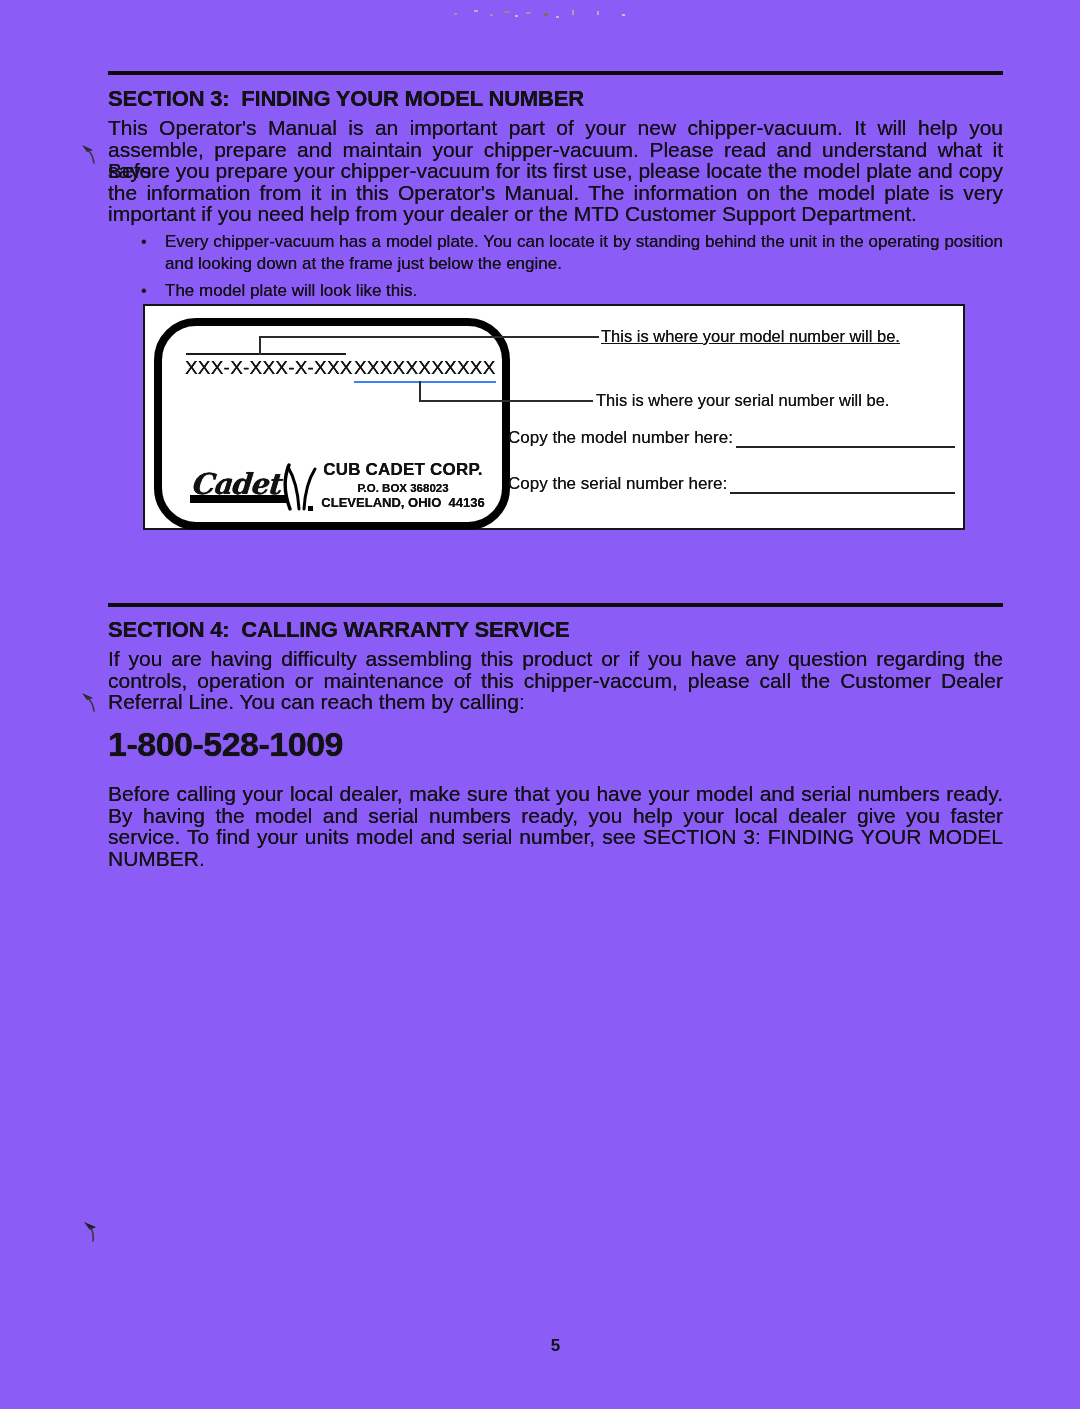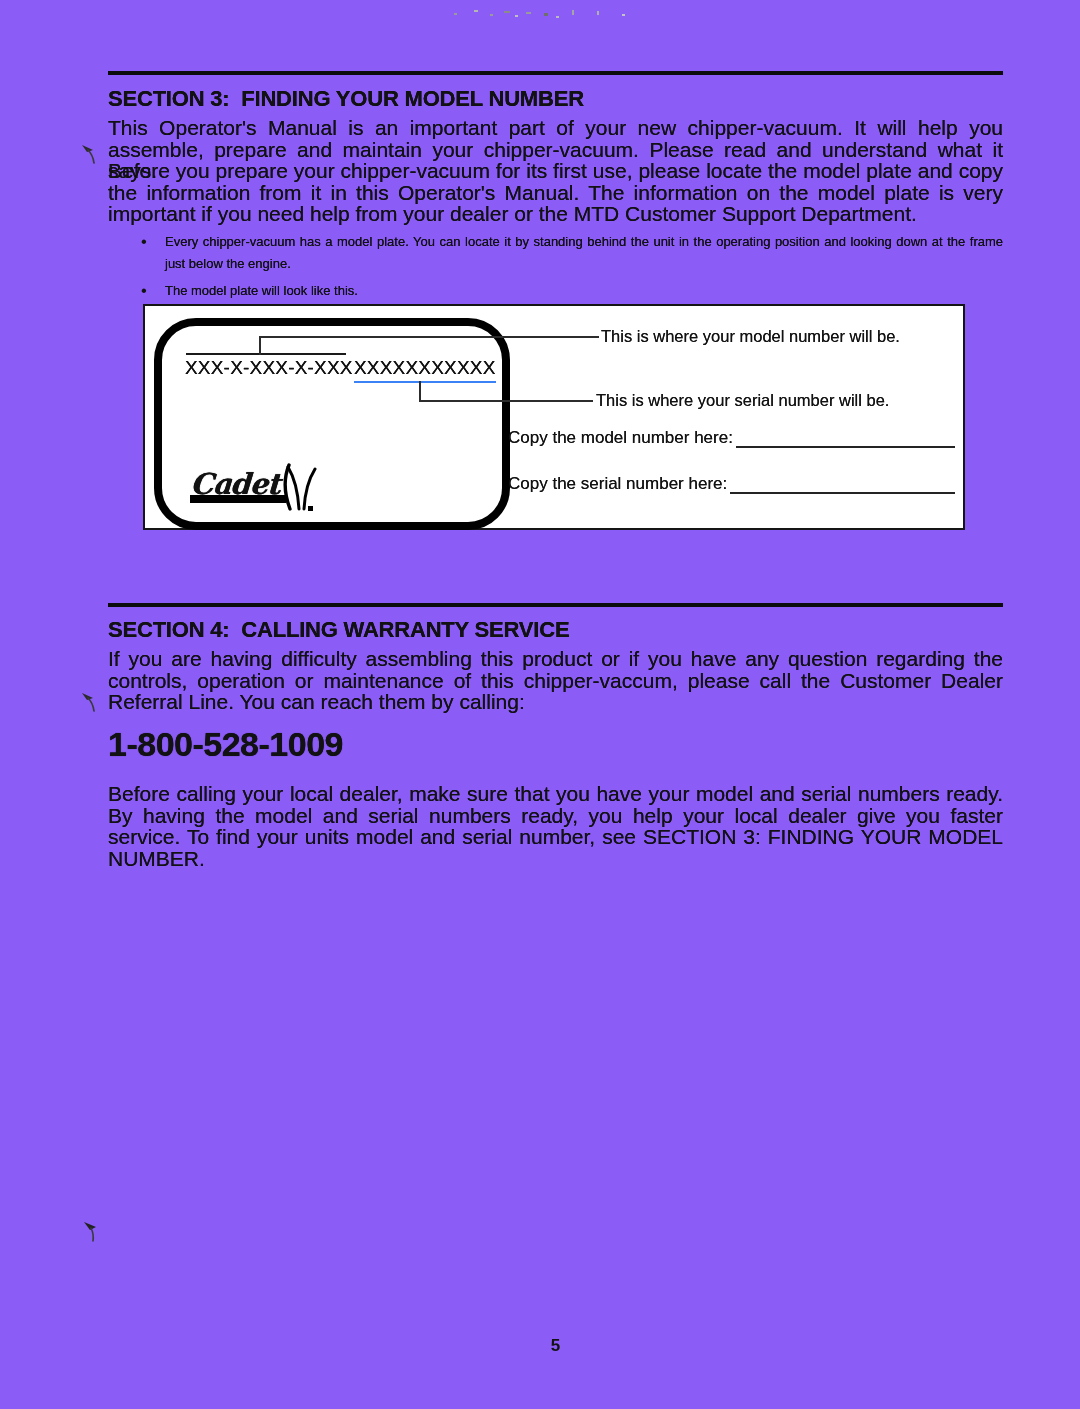--- a/index.html
+++ b/index.html
@@ -22,41 +22,41 @@
     position:absolute; left:108px; width:895px; font-size:21px; line-height:21.6px;
     text-align:justify; text-shadow:0 0 0.4px rgba(0,0,0,0.85);
   }
   .p-s3-1 { top:117px; }
   .p-s3-2 { top:160px; }
   .p-s4-1 { top:648px; }
   .p-s4-2 { top:783px; }
 
   .bullet { position:absolute; left:141px; width:862px; display:flex; }
   .bullet .glyph { flex:0 0 24px; font-size:16.5px; line-height:21.6px; }
-  .bullet .btext { flex:1; font-size:13px; line-height:21.6px; text-align:justify;
+  .bullet .btext { flex:1; font-size:17px; line-height:21.6px; text-align:justify;
                    text-shadow:0 0 0.4px rgba(0,0,0,0.85); }
   .bullet-1 { top:231px; }
   .bullet-2 { top:280px; }
 
   .figure { position:absolute; left:143px; top:304px; width:818px; height:222px;
             border:2px solid #151515; background:#fff; }
   .plate { position:absolute; left:9px; top:12px; width:340px; height:196px;
            border:8px solid #000; border-radius:42px; }
   .mask { position:absolute; font-size:19px; letter-spacing:0.2px; text-shadow:0 0 0.5px #000; white-space:nowrap; }
   .model-mask { left:40px; top:51px; }
   .serial-mask { left:209px; top:51px; border-bottom:2px solid #3b82f6; padding-bottom:2px; }
   .overline { position:absolute; left:41px; top:47px; width:160px; height:2px; background:#1a1a1a; }
   .lead { position:absolute; background:#2c2c2c; }
   .lead-model-v { left:114px; top:30px; width:2px; height:19px; }
   .lead-model-h { left:114px; top:30px; width:340px; height:2px; }
   .lead-serial-v { left:274px; top:75px; width:2px; height:21px; }
   .lead-serial-h { left:274px; top:94px; width:174px; height:2px; }
   .callout { position:absolute; font-size:16.5px; white-space:nowrap;
              text-shadow:0 0 0.4px rgba(0,0,0,0.85); }
-  .callout-model { left:456px; top:21px; }
+  .callout-model { left:456px; top:21px;text-decoration:underline; }
   .callout-serial { left:451px; top:85px; }
   .copy-row { position:absolute; left:363px; width:447px; display:flex; align-items:center;
               font-size:17px; text-shadow:0 0 0.4px rgba(0,0,0,0.85); white-space:nowrap; }
   .copy-row .blank { flex:1; border-bottom:2px solid #242424; height:17px; margin-left:3px; }
   .copy-model-row { top:122px; }
   .copy-serial-row { top:168px; }
 
   .logo-text { position:absolute; left:48px; top:161px; font-family:"DejaVu Serif", serif;
                font-style:italic; font-weight:700; font-size:29px; letter-spacing:-1px;
                transform:skewX(-6deg); text-shadow:0 0 0.7px #000; }
@@ -151,20 +151,25 @@
     </div>
 
     <div class="logo-text">Cadet</div>
     <div class="logo-bar"></div>
     <svg class="grass" width="36" height="52" viewBox="0 0 36 52">
       <path d="M8,4 C3,16 3,32 9,48" stroke="#000" stroke-width="3.4" fill="none" stroke-linecap="round"></path>
       <path d="M18,48 C17,32 13,16 7,6" stroke="#000" stroke-width="3" fill="none" stroke-linecap="round"></path>
       <path d="M23,48 C24,30 29,16 34,8" stroke="#000" stroke-width="3" fill="none" stroke-linecap="round"></path>
       <rect x="27" y="45" width="5" height="5" fill="#000"></rect>
     </svg>
+    <div class="corp">
+      <div class="corp-name">CUB CADET CORP.</div>
+      <div class="corp-a1">P.O. BOX 368023</div>
+      <div class="corp-a2">CLEVELAND, OHIO  44136</div>
+    </div>
   </div>
 
   <div class="rule rule-s4"></div>
   <div class="sec-heading h-s4">SECTION 4:  CALLING WARRANTY SERVICE</div>
   <div class="body-text p-s4-1">If you are having difficulty assembling this product or if you have any question regarding the controls, operation or maintenance of this chipper-vaccum, please call the Customer Dealer Referral Line. You can reach them by calling:</div>
   <div class="phone">1-800-528-1009</div>
   <div class="body-text p-s4-2">Before calling your local dealer, make sure that you have your model and serial numbers ready. By having the model and serial numbers ready, you help your local dealer give you faster service. To find your units model and serial number, see SECTION 3: FINDING YOUR MODEL NUMBER.</div>
 
   <div class="page-num">5</div>
 </div>

